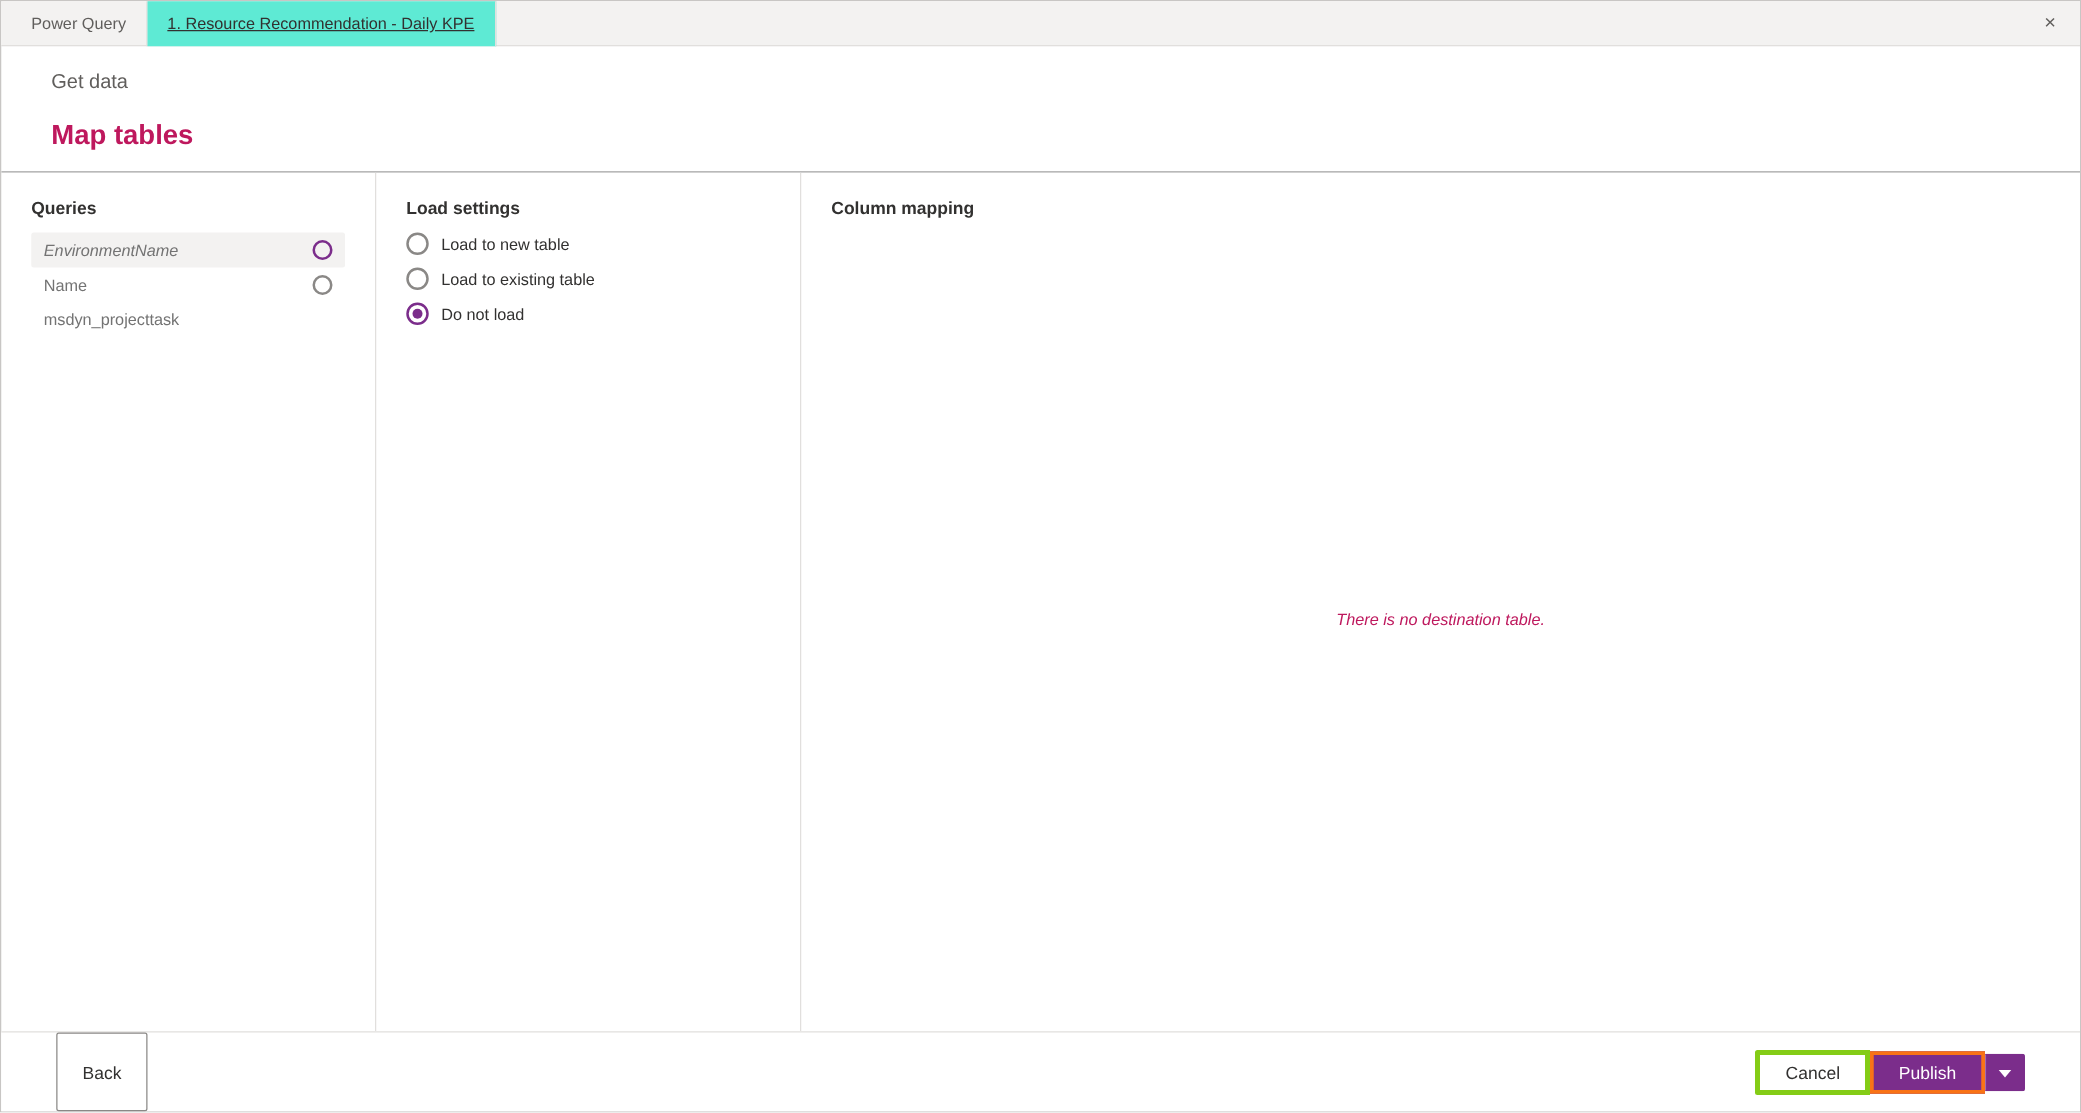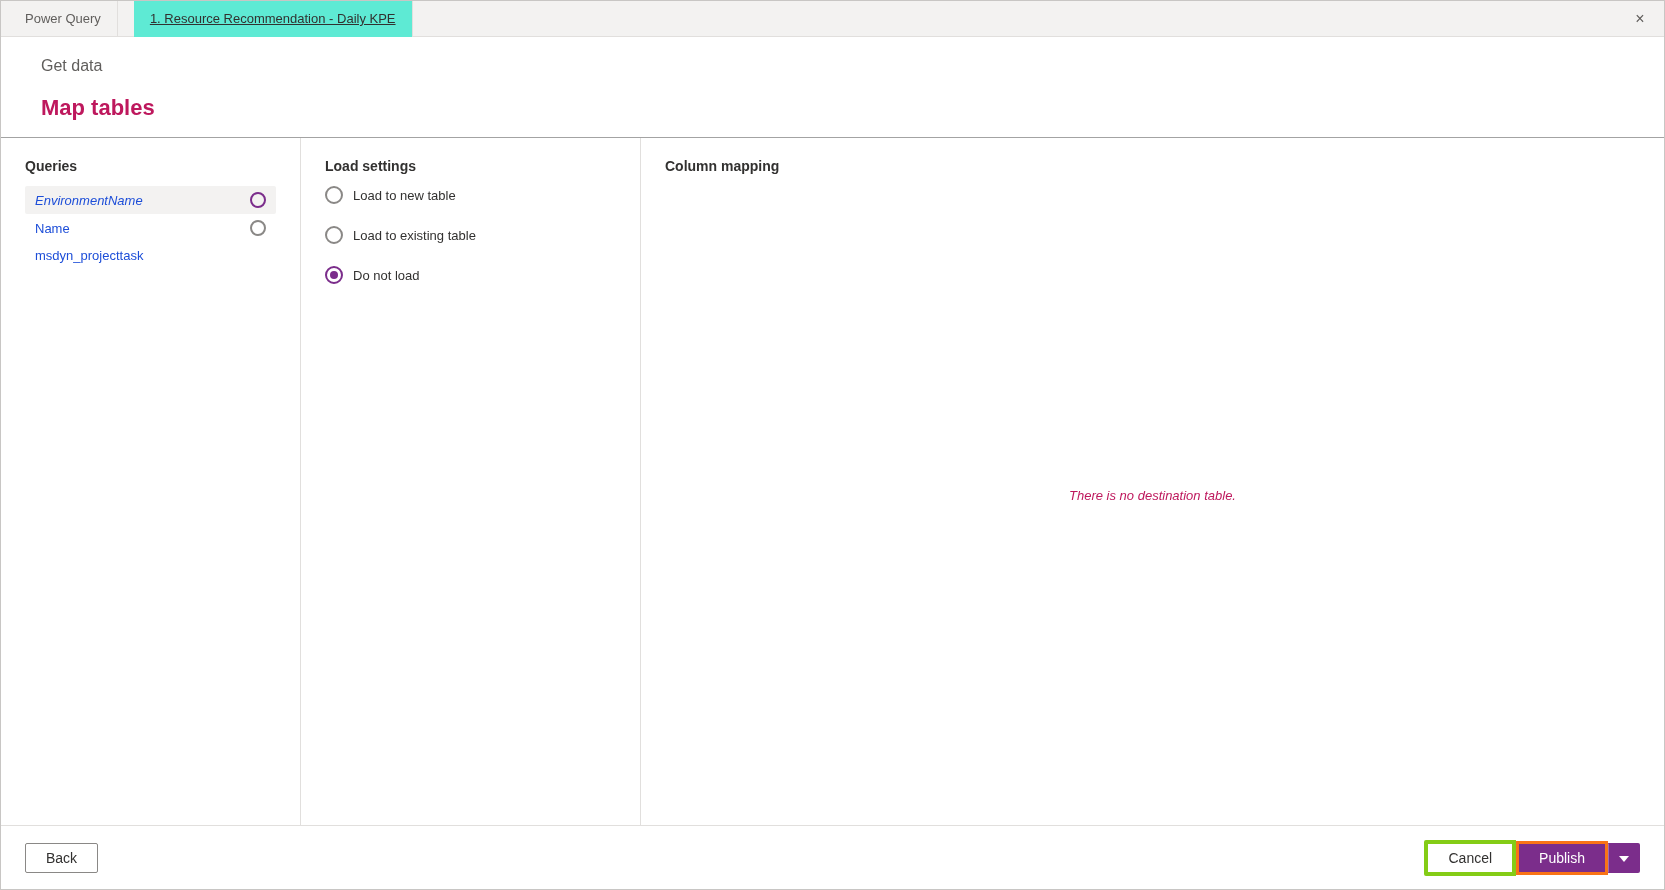--- a/index.html
+++ b/index.html
@@ -26,21 +26,21 @@
       border-bottom: 1px solid #e1dfdd;
       display: flex;
       align-items: center;
       padding: 0 8px;
       justify-content: space-between;
       flex-shrink: 0;
     }
     .title-bar-left {
       display: flex;
       align-items: flex-end;
-      gap: 16px;
+      gap: 0;
     }
     .title-tab {
       padding: 0 16px;
       height: 36px;
       display: flex;
       align-items: center;
       font-size: 13px;
       color: #605e5c;
       cursor: pointer;
       border-right: 1px solid #e1dfdd;
@@ -111,21 +111,21 @@
       cursor: pointer;
       display: flex;
       align-items: center;
       gap: 8px;
       font-size: 13px;
     }
     .query-item.selected {
       background: #f3f2f1;
     }
     .query-item .query-label {
-      color: #1d4ed8;
+      color: #737373;
       font-style: italic;
       flex: 1;
     }
     .query-item .query-label.normal {
       font-style: normal;
     }
     .radio-indicator {
       width: 16px;
       height: 16px;
       border-radius: 50%;
@@ -144,21 +144,21 @@
     .load-settings-panel {
       width: 340px;
       flex-shrink: 0;
       padding: 20px 24px;
       border-right: 1px solid #e1dfdd;
       overflow-y: auto;
     }
     .radio-group {
       display: flex;
       flex-direction: column;
-      gap: 22px;
+      gap: 10px;
       margin-top: 4px;
     }
     .radio-option {
       display: flex;
       align-items: center;
       gap: 10px;
       cursor: pointer;
     }
     .radio-circle {
       width: 18px;
@@ -201,23 +201,22 @@
       font-size: 13px;
       color: #be185d;
       font-style: italic;
     }
 
     
     .footer {
       height: 64px;
       border-top: 1px solid #e1dfdd;
       display: flex;
-      align-items: center;
       justify-content: space-between;
-      padding: 0 24px;
+      padding: 0 44px;
       flex-shrink: 0;
       background: #fff;
     }
     .back-btn {
       padding: 6px 20px;
       border: 1px solid #8a8886;
       background: #fff;
       color: #323130;
       font-size: 14px;
       cursor: pointer;

